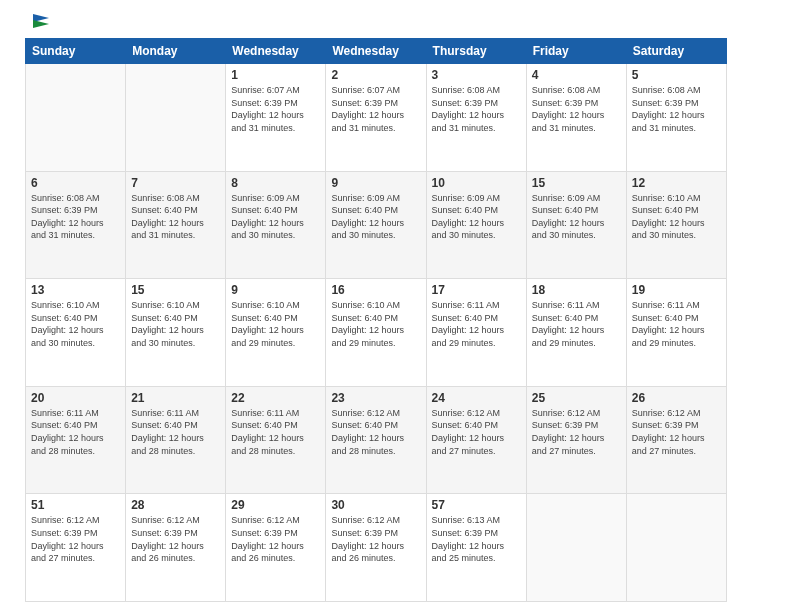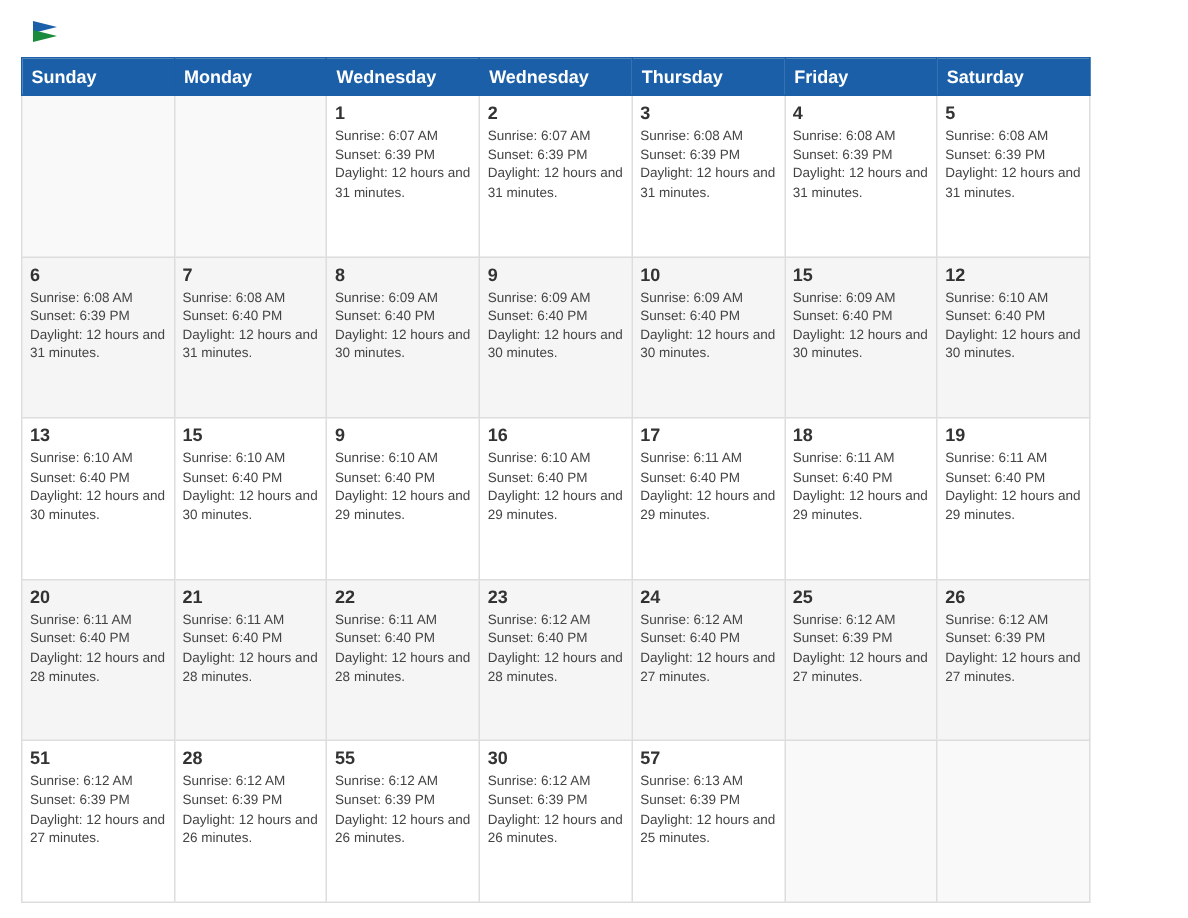--- a/index.html
+++ b/index.html
@@ -6,21 +6,21 @@
     body {
       width: 792px;
       height: 612px;
       font-family: Arial, Helvetica, sans-serif;
       background: #fff;
       overflow: hidden;
     }
     .page {
       width: 741px;
       height: 612px;
-      padding: 10px 14px 10px 14px;
+      padding: 10px 14px 10px 25px;
       display: flex;
       flex-direction: column;
     }
     .header {
       display: flex;
       justify-content: space-between;
       align-items: flex-start;
       margin-bottom: 6px;
     }
     .logo {
@@ -309,21 +309,21 @@
 Sunset: 6:39 PM
 Daylight: 12 hours and 27 minutes.</div>
           </td>
           <td>
             <span class="day-num">28</span>
             <div class="day-info" style="white-space: pre-line;">Sunrise: 6:12 AM
 Sunset: 6:39 PM
 Daylight: 12 hours and 26 minutes.</div>
           </td>
           <td>
-            <span class="day-num">55</span>
+            <span class="day-num">29</span>
             <div class="day-info" style="white-space: pre-line;">Sunrise: 6:12 AM
 Sunset: 6:39 PM
 Daylight: 12 hours and 26 minutes.</div>
           </td>
           <td>
             <span class="day-num">30</span>
             <div class="day-info" style="white-space: pre-line;">Sunrise: 6:12 AM
 Sunset: 6:39 PM
 Daylight: 12 hours and 26 minutes.</div>
           </td>

